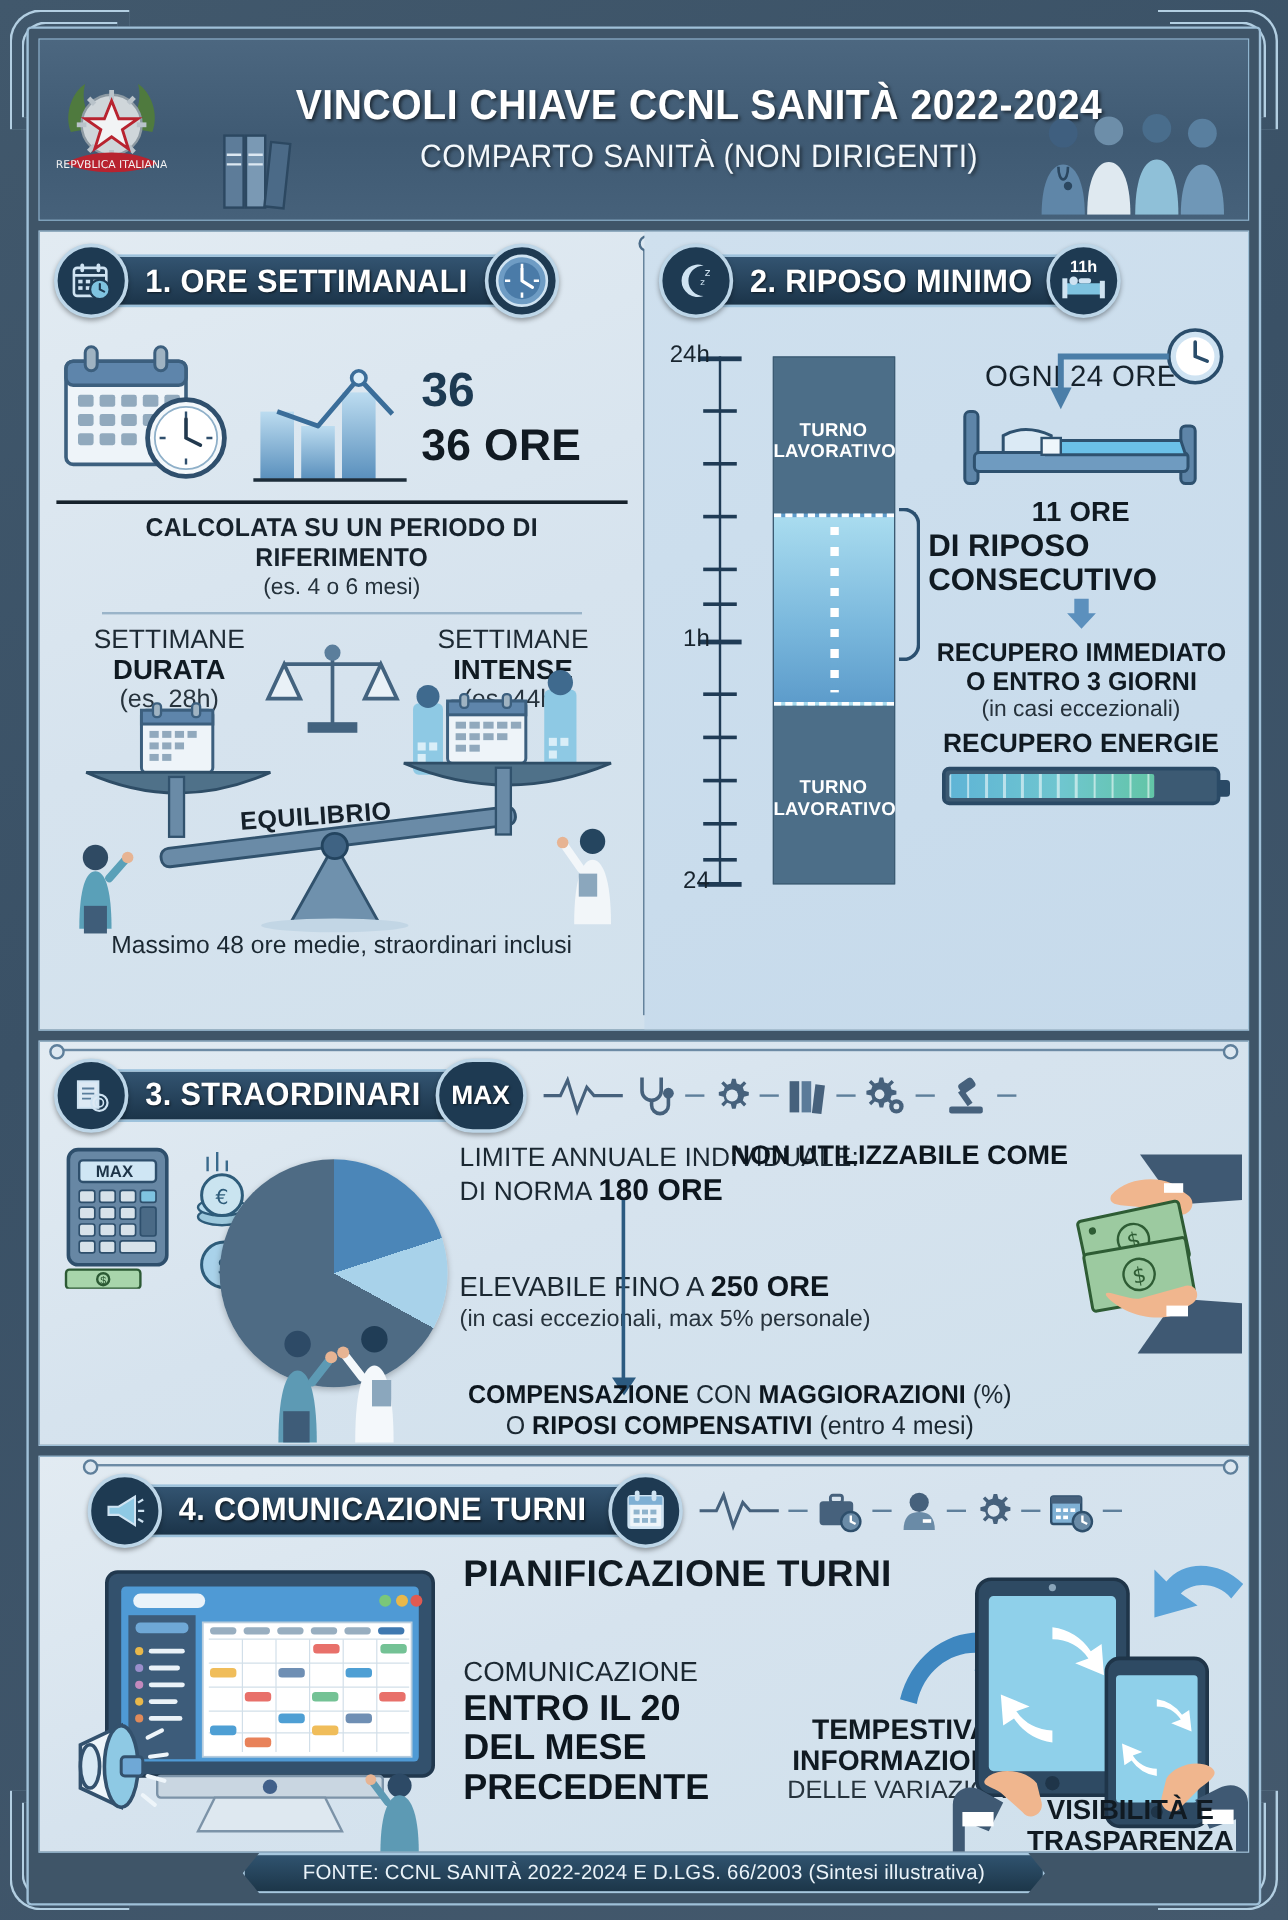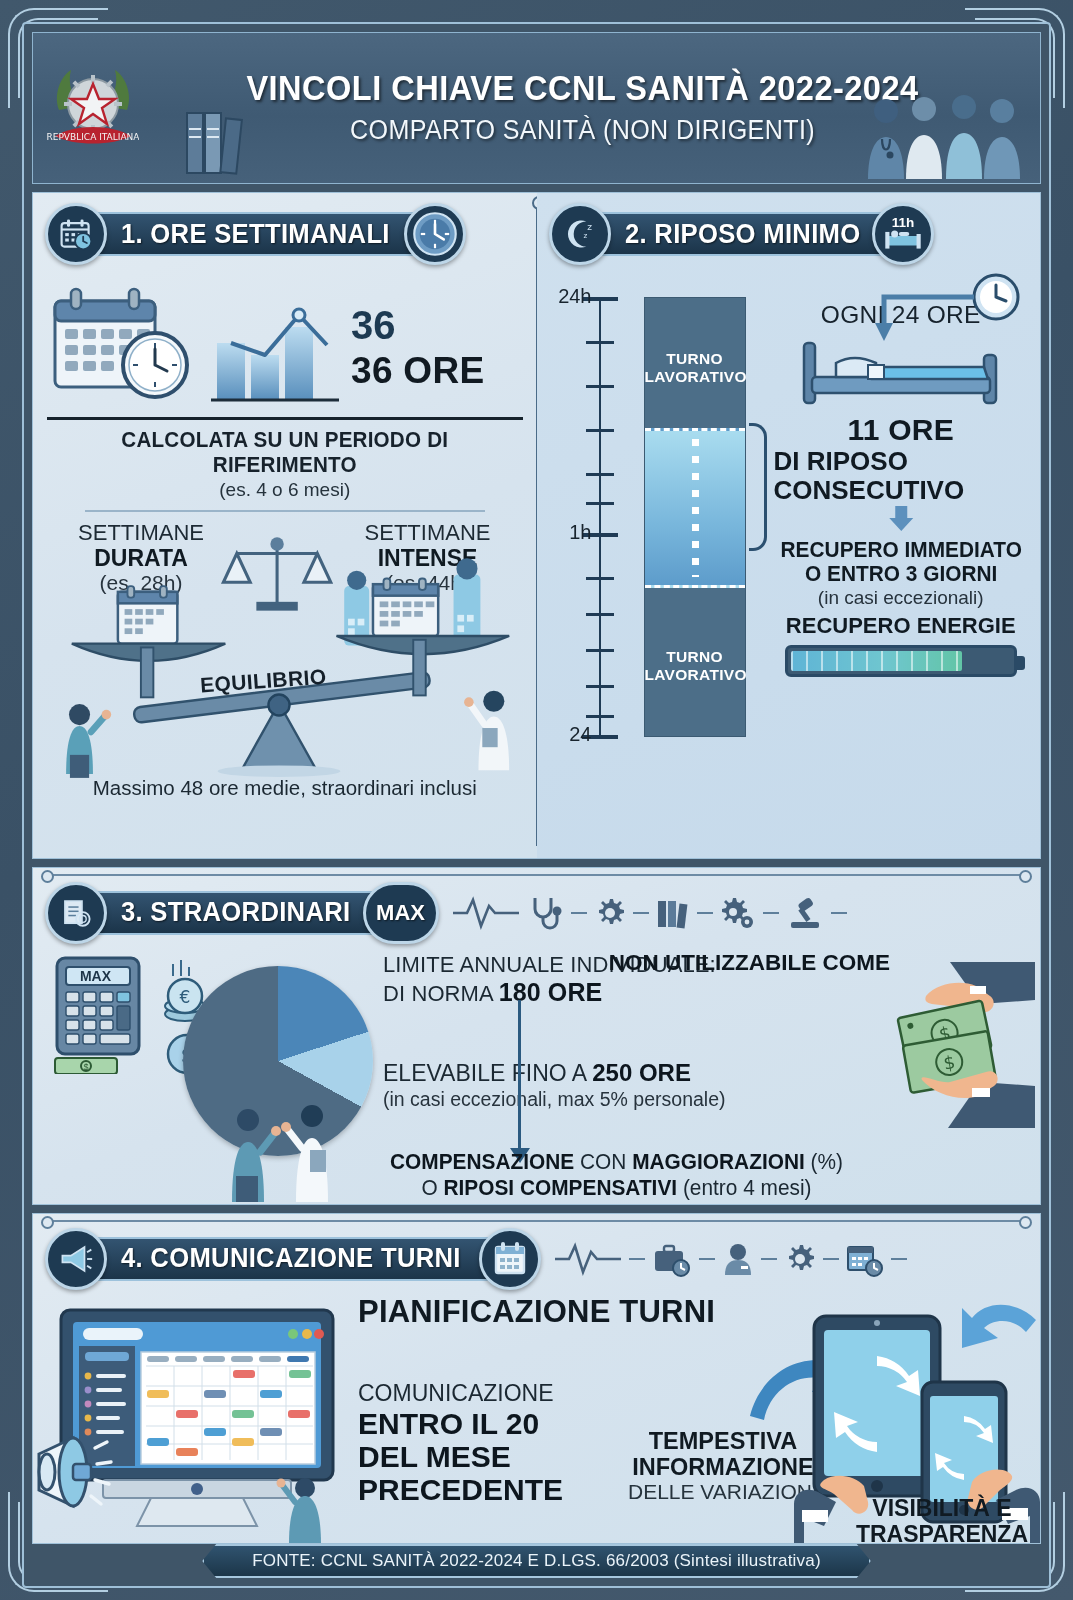--- a/index.html
+++ b/index.html
@@ -192,21 +192,21 @@
   .shift-txt {
     position:absolute; left:0; right:0; text-align:center;
     color:#ffffff; font-size:15.5px; font-weight:bold; line-height:1.18;
     letter-spacing:.3px;
   }
   .brace { position:absolute; left:200px; top:148px; width:18px; height:128px;
            border:3px solid #2b5070; border-left:none; border-radius:0 14px 14px 0;}
   .s2-right { position:absolute; left:225px; top:0; right:0; }
   .ogni { font-size:24.5px; color:#16222c; text-align:center; letter-spacing:.3px; margin-top:26px;}
   .bed { margin: 6px auto 4px auto; width: 205px; height: 74px; position:relative; }
-  .s2-h1 { text-align:center; font-size:30px; font-weight:bold; color:#101a22; letter-spacing:.2px; margin-top:4px;}
+  .s2-h1 { text-align:center; font-size:23px; font-weight:bold; color:#101a22; letter-spacing:.2px; margin-top:4px;}
   .s2-h2 { font-size:26px; font-weight:bold; color:#101a22; line-height:1.1;}
   .s2-h3 { text-align:center; font-size:21.5px; font-weight:bold; color:#101a22; line-height:1.13; transform:scaleX(.97);}
   .s2-h4 { text-align:center; font-size:19px; color:#26323c; }
   .s2-h5 { text-align:center; font-size:22px; font-weight:bold; color:#101a22; margin-top:4px;}
   .battery {
     margin: 6px auto 0 auto; width: 232px; height: 32px; position:relative;
     border:3px solid #2a4a66; border-radius:6px; background:#3c5a73; padding:3px;
   }
   .battery::after {
     content:''; position:absolute; right:-11px; top:8px; width:9px; height:14px;
@@ -246,21 +246,21 @@
   .t-comp .c1 b { font-weight:bold; color:#0d161e; }
   .money-hands { position:absolute; right:0px; top:8px; width:210px; height:185px;}
   .down-arrow-long { position:absolute; left:485px; top:56px; width:3px; height:150px; background:#2b5a80;}
   .down-arrow-long::after {
     content:''; position:absolute; bottom:-13px; left:-8px;
     border-left:10px solid transparent; border-right:10px solid transparent;
     border-top:15px solid #2b5a80;
   }
 
   
-  .panel-4 { height: 345px; }
+  .panel-4 { height: 345px; padding-left: 28px; }
   .s4-body { position:relative; height: 258px; }
   .monitor { position:absolute; left:10px; top:6px; width:300px; height:248px; }
   .megaphone { position:absolute; left:0px; top:122px; width:130px; height:120px;}
   .s4-txt { position:absolute; left:325px; top:4px; }
   .s4-h { font-size:31px; font-weight:bold; color:#101a22; letter-spacing:.2px; }
   .s4-c1 { font-size:23px; color:#1b2832; margin-top:50px;}
   .s4-c2 { font-size:30px; font-weight:bold; color:#0d161e; line-height:1.1;}
   .s4-mid { position:absolute; left:595px; top:138px; text-align:center;}
   .s4-mid .m1 { font-size:23.5px; font-weight:bold; color:#101a22; line-height:1.12;}
   .s4-mid .m2 { font-size:21px; color:#26333d; }

